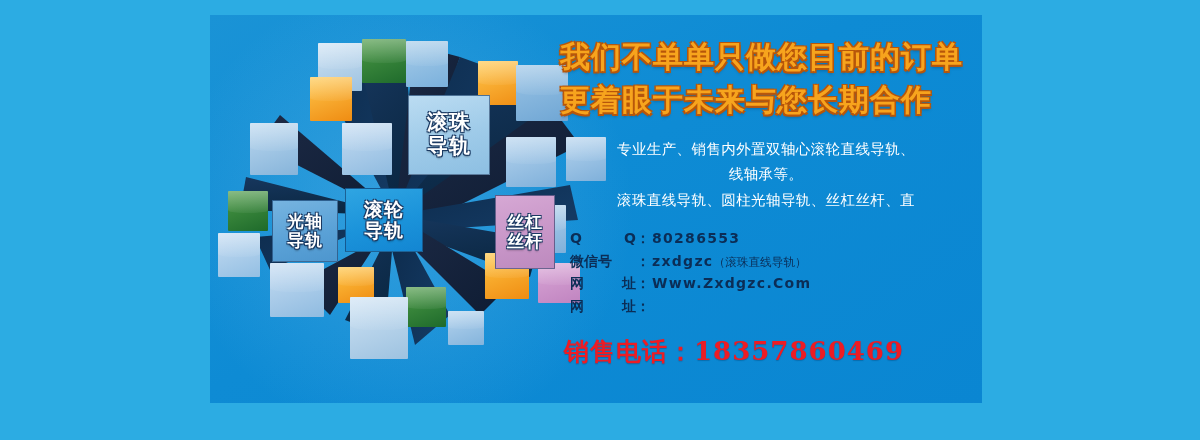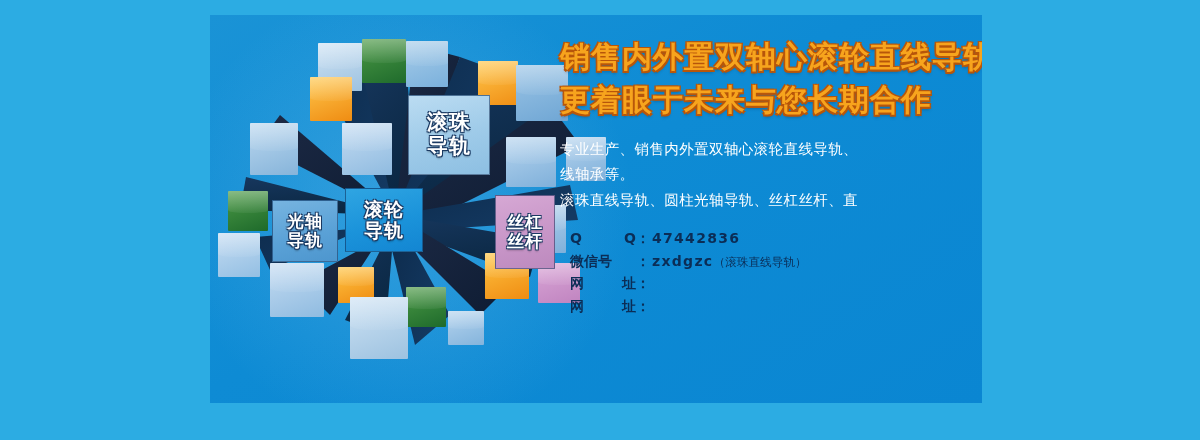--- a/index.html
+++ b/index.html
@@ -62,21 +62,21 @@
   #copy{position:absolute;left:350px;top:22px;width:412px;}
   .headline{
     color:#F7A41D;font-weight:bold;font-size:30px;line-height:1.3;
     letter-spacing:1px;white-space:nowrap;
     text-shadow:-1.5px -1.5px 0 #B8560A,1.5px -1.5px 0 #B8560A,-1.5px 1.5px 0 #B8560A,
                 1.5px 1.5px 0 #B8560A,0 3px 3px rgba(0,40,80,.35);
   }
   .headline.l2{margin-top:4px;}
   .intro{
     margin-top:18px;color:#ffffff;font-size:14.5px;line-height:1.75;
-    text-align:left;letter-spacing:.4px;
+    text-align:center;letter-spacing:.4px;
   }
   .contact{margin-top:14px;color:#0B2D56;font-size:14px;line-height:1.62;}
   .contact .row{display:flex;align-items:baseline;padding-left:10px;}
   .contact .k{
     width:66px;flex:0 0 66px;font-weight:bold;letter-spacing:0px;
     display:flex;justify-content:space-between;
   }
   .contact .k em{font-style:normal;}
   .contact .colon{margin:0 2px 0 0;font-weight:bold;}
   .contact .v{font-weight:bold;letter-spacing:1.3px;}
@@ -203,64 +203,68 @@
         <span>导轨</span>
       </div>
       <div class="lbl sigang">
         <span>丝杠</span>
         <span>丝杆</span>
       </div>
     </div>
 
     <div id="copy">
 
-      <div class="headline">销售内外置双轴心滚轮直线导轨</div>
+      <div class="headline">我们不单单只做您目前的订单</div>
       <div class="headline l2">更着眼于未来与您长期合作</div>
 
       <div class="intro">
         <div>专业生产、销售内外置双轴心滚轮直线导轨、</div>
         <div>线轴承等。</div>
         <div>滚珠直线导轨、圆柱光轴导轨、丝杠丝杆、直</div>
       </div>
 
       <div class="contact">
 
         <div class="row">
           <span class="k">
             <em>Q</em>
             <em>Q</em>
           </span>
           <span class="colon">：</span>
-          <span class="v">47442836</span>
+          <span class="v">80286553</span>
         </div>
 
         <div class="row">
           <span class="k">
             <em>微信号</em>
             <em></em>
           </span>
           <span class="colon">：</span>
           <span class="v">zxdgzc</span>
           <small>（滚珠直线导轨）</small>
         </div>
 
         <div class="row">
           <span class="k">
             <em>网</em>
             <em>址</em>
           </span>
           <span class="colon">：</span>
+          <span class="v">Www.Zxdgzc.Com</span>
         </div>
 
         <div class="row">
           <span class="k">
             <em>网</em>
             <em>址</em>
           </span>
           <span class="colon">：</span>
         </div>
 
       </div>
 
+      <div class="phone">
+        <span>销售电话：</span><span class="num">18357860469</span>
+      </div>
 
     </div>
   </div>
 </div>
 
 </body></html>

